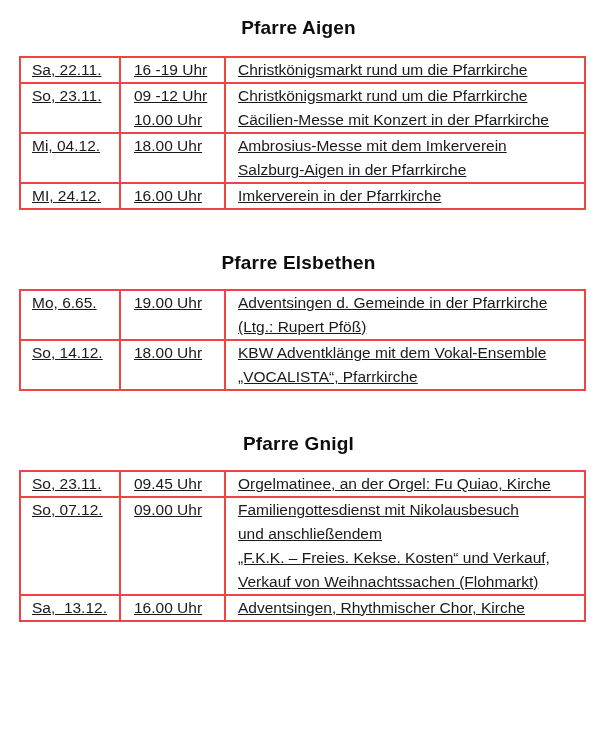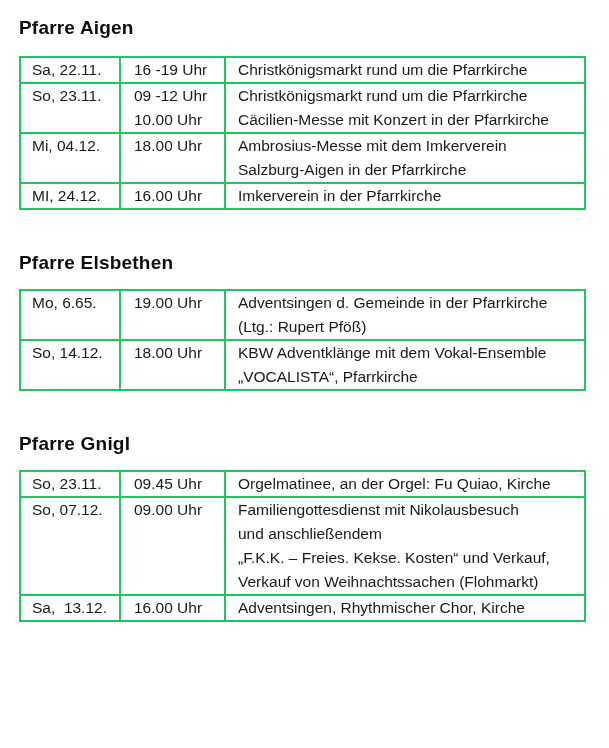--- a/index.html
+++ b/index.html
@@ -17,41 +17,43 @@
     height: 748px;
     box-sizing: border-box;
     padding-left: 19px;
     padding-right: 31px;
   }
   .parish-section { margin: 0; }
   .section-title {
     margin: 40px 0 0 0;
     padding: 0;
     width: 559px;
+    text-align: center;
     font-size: 19px;
     line-height: 25px;
     font-weight: bold;
     color: #0d0d0d;
     letter-spacing: 0.2px;
   }
   .parish-section:first-child .section-title { margin-top: 15px; }
   .event-table {
     margin-top: 14px;
     border-collapse: collapse;
     table-layout: fixed;
     width: 559px;
   }
   .parish-section:first-child .event-table { margin-top: 16px; }
   .event-table td {
-    border: 2px solid #22c55e;
+    border: 2px solid #ef4444;
     vertical-align: top;
     padding: 0;
     font-size: 15.5px;
     line-height: 24px;
     color: #1a1a1a;
+    text-decoration: underline;
   }
   td.date-cell  { width: 98px; }
   td.time-cell  { width: 103px; }
   td.desc-cell  { width: 358px; }
   .date-cell .line { padding-left: 11px; white-space: pre; }
   .time-cell .line { padding-left: 13px; white-space: pre; }
   .desc-cell .line { padding-left: 12px; padding-right: 8px; white-space: pre; }
 </style>
 </head>
 <body>

